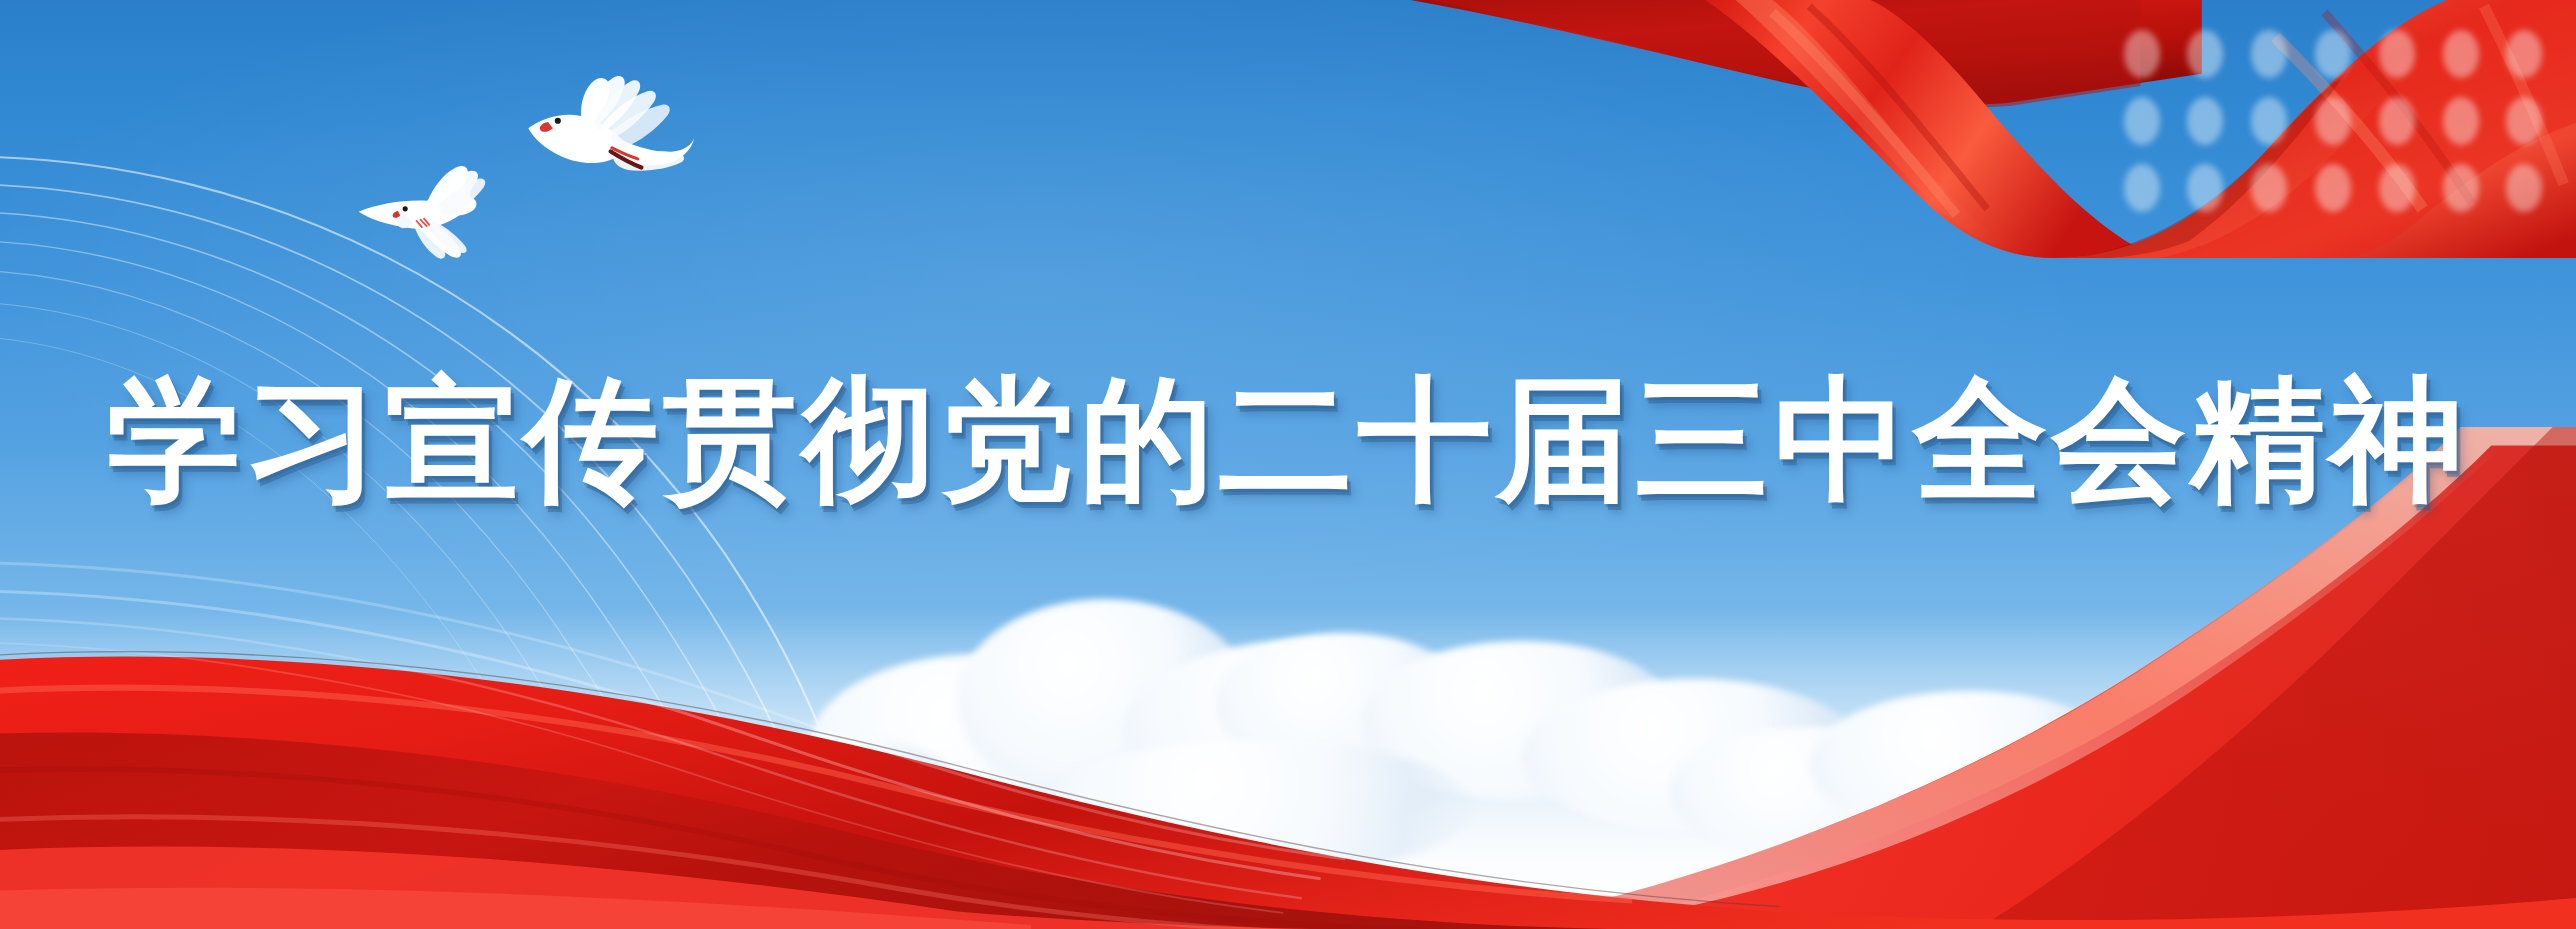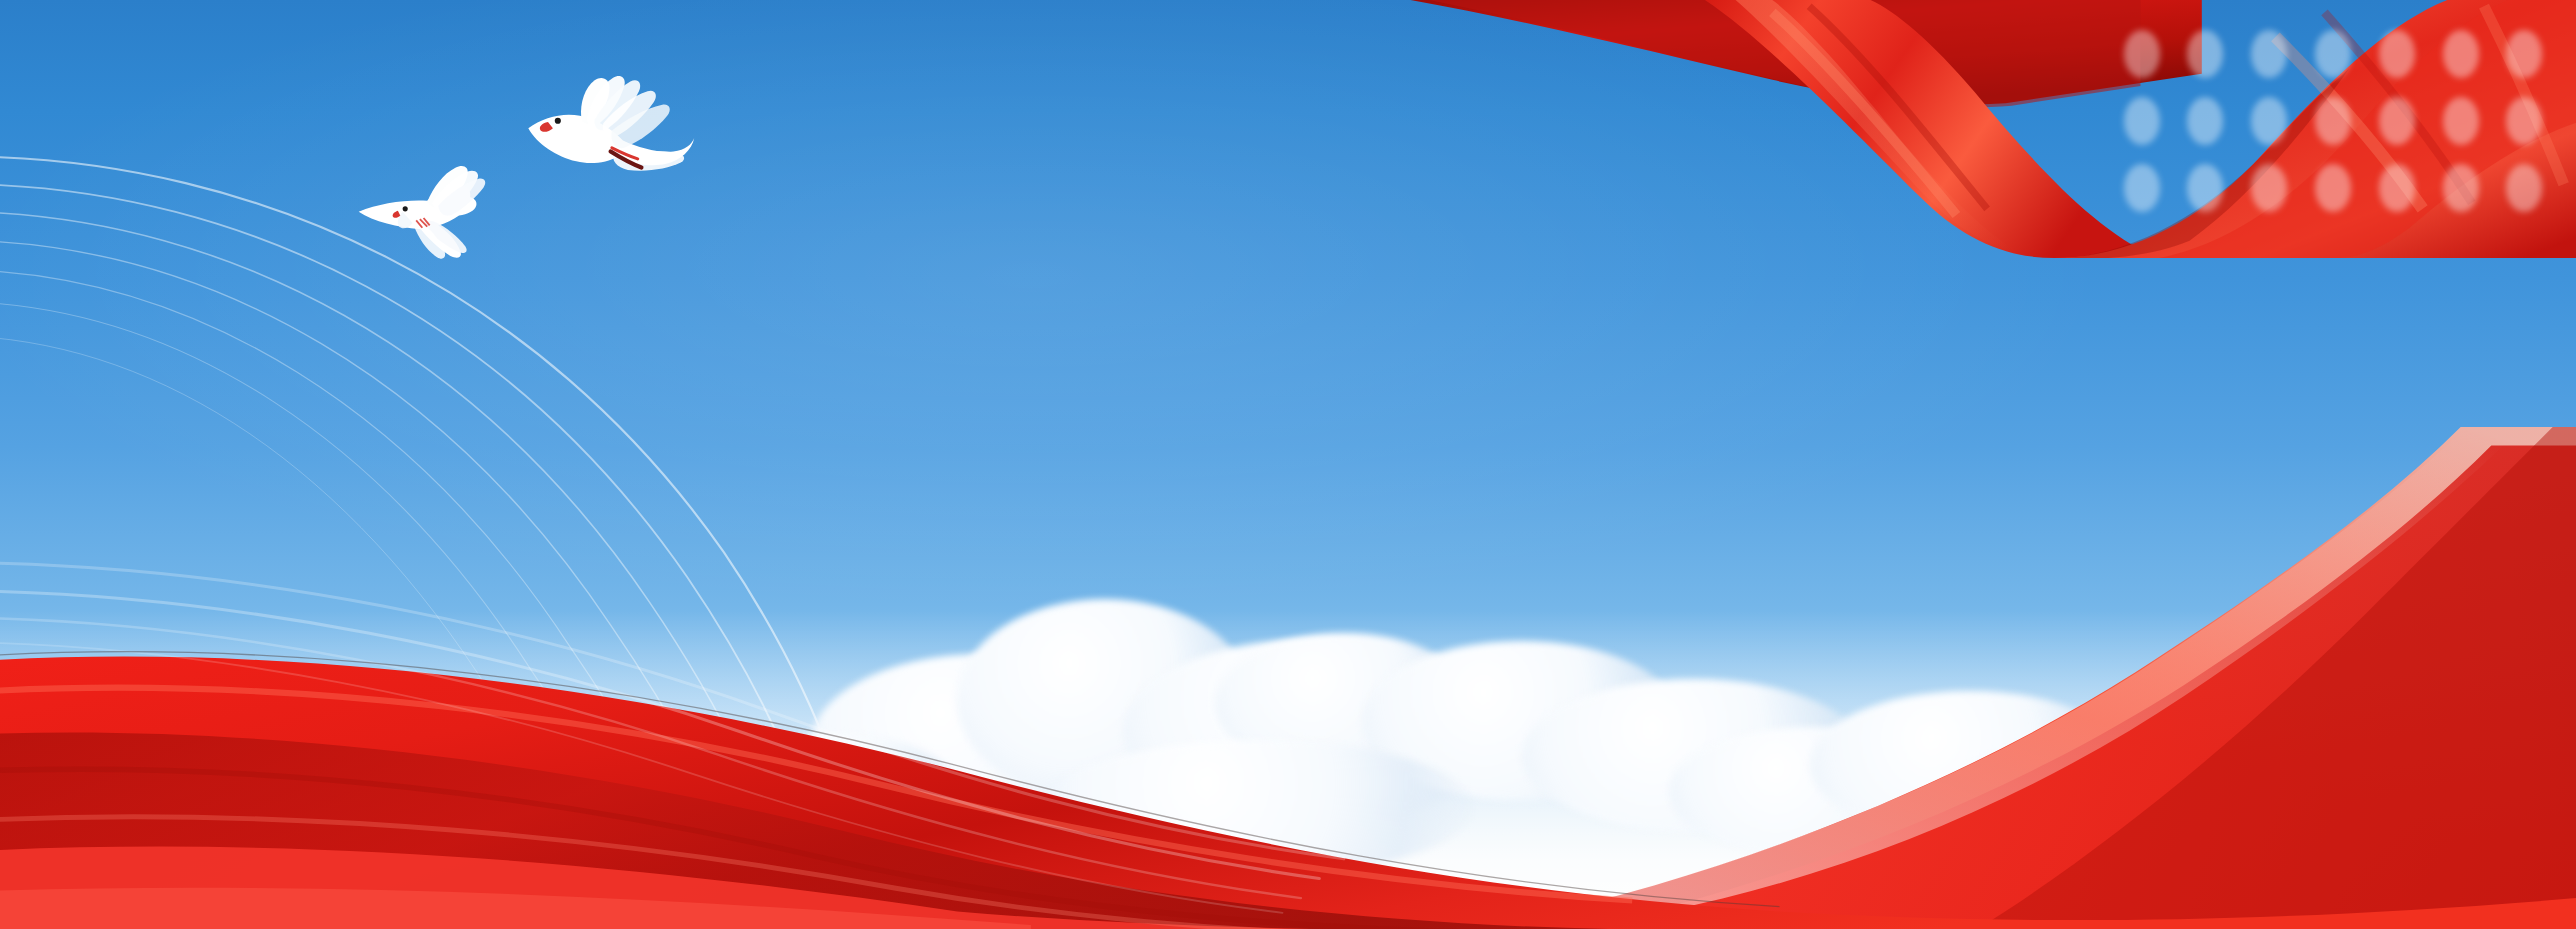--- a/index.html
+++ b/index.html
@@ -289,15 +289,18 @@
     <g fill="none" stroke="#ffffff" stroke-linecap="round" opacity="0.5">
       <path d="M -10 268 C 380 278 820 362 1210 498 C 1520 606 1820 690 2150 736" stroke-width="5" opacity="0.55"></path>
       <path d="M -10 312 C 360 322 790 404 1170 534 C 1480 640 1790 724 2120 768" stroke-width="4" opacity="0.42"></path>
       <path d="M -10 352 C 340 362 760 442 1130 566 C 1440 668 1760 752 2090 792" stroke-width="3" opacity="0.33"></path>
       <path d="M -10 222 C 400 232 850 318 1250 462 C 1560 574 1860 660 2190 704" stroke-width="5" opacity="0.45"></path>
     </g>
 
     <path d="M -10 372 C 500 344 1060 422 1560 552 C 2000 668 2420 752 2900 782" stroke="#4a3b3a" stroke-width="2.2" fill="none" opacity="0.45"></path>
   </svg>
 
+  <div class="title-wrap">
+    <span class="title">学习宣传贯彻党的二十届三中全会精神</span>
+  </div>
 
 </div>
 
 
 </body></html>

